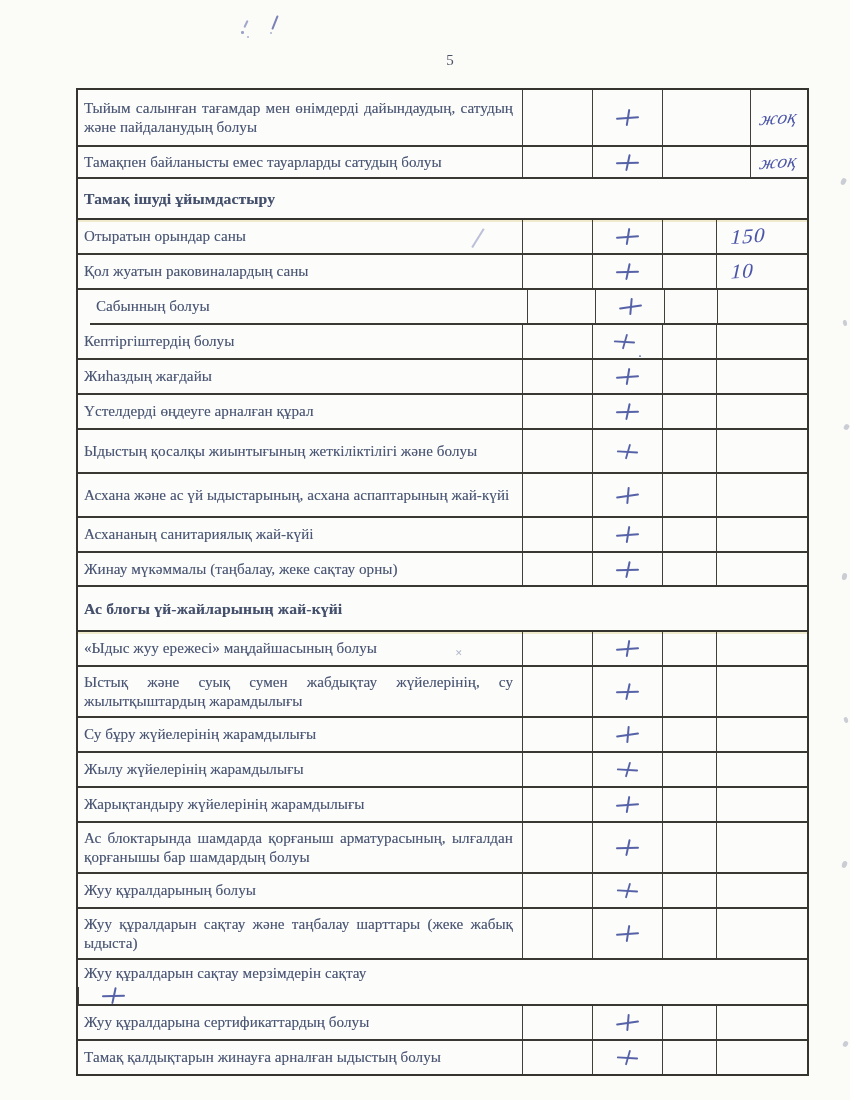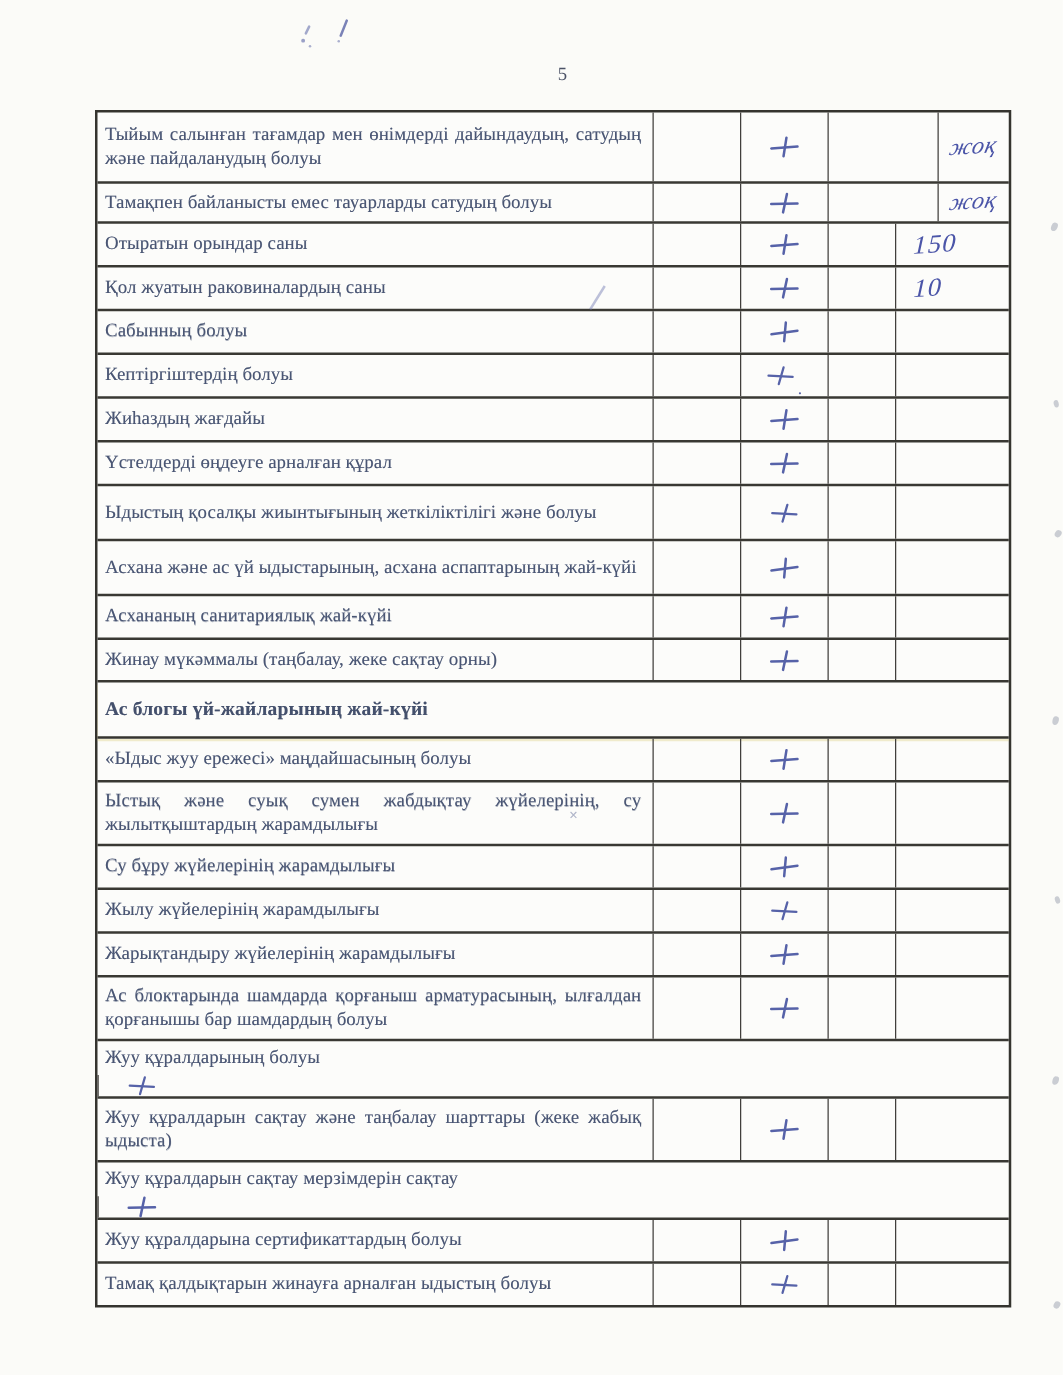--- a/index.html
+++ b/index.html
@@ -99,20 +99,23 @@
         </div>
         <div class="cell c2"></div>
         <div class="cell c3">
           <span class="plus v1"></span>
         </div>
         <div class="cell c4"></div>
         <div class="cell c5">
           <span class="note note-word">жоқ</span>
         </div>
       </div>
+      <div class="hrow" style="min-height: 33px;">
+        <span>Тамақ ішуді ұйымдастыру</span>
+      </div>
       <div class="row seg-b" style="min-height: 33px;">
         <div class="cell c1">
           <span>Отыратын орындар саны</span>
         </div>
         <div class="cell c2"></div>
         <div class="cell c3">
           <span class="plus v0"></span>
         </div>
         <div class="cell c4"></div>
         <div class="cell c5">
@@ -125,21 +128,21 @@
         </div>
         <div class="cell c2"></div>
         <div class="cell c3">
           <span class="plus v1"></span>
         </div>
         <div class="cell c4"></div>
         <div class="cell c5">
           <span class="note note-num">10</span>
         </div>
       </div>
-      <div class="row seg-b" style="min-height: 33px;">
+      <div class="row seg-b" style="min-height: 33px; margin-left: 12px;">
         <div class="cell c1">
           <span>Сабынның болуы</span>
         </div>
         <div class="cell c2"></div>
         <div class="cell c3">
           <span class="plus v2"></span>
         </div>
         <div class="cell c4"></div>
         <div class="cell c5"></div>
       </div>
@@ -283,21 +286,21 @@
         <div class="cell c1 just">
           <span>Ас блоктарында шамдарда қорғаныш арматурасының, ылғалдан қорғанышы бар шамдардың болуы</span>
         </div>
         <div class="cell c2"></div>
         <div class="cell c3">
           <span class="plus v1"></span>
         </div>
         <div class="cell c4"></div>
         <div class="cell c5"></div>
       </div>
-      <div class="row seg-b" style="min-height: 33px; flex-direction: column;">
+      <div class="row seg-b" style="min-height: 33px;">
         <div class="cell c1">
           <span>Жуу құралдарының болуы</span>
         </div>
         <div class="cell c2"></div>
         <div class="cell c3">
           <span class="plus v3"></span>
         </div>
         <div class="cell c4"></div>
         <div class="cell c5"></div>
       </div>

